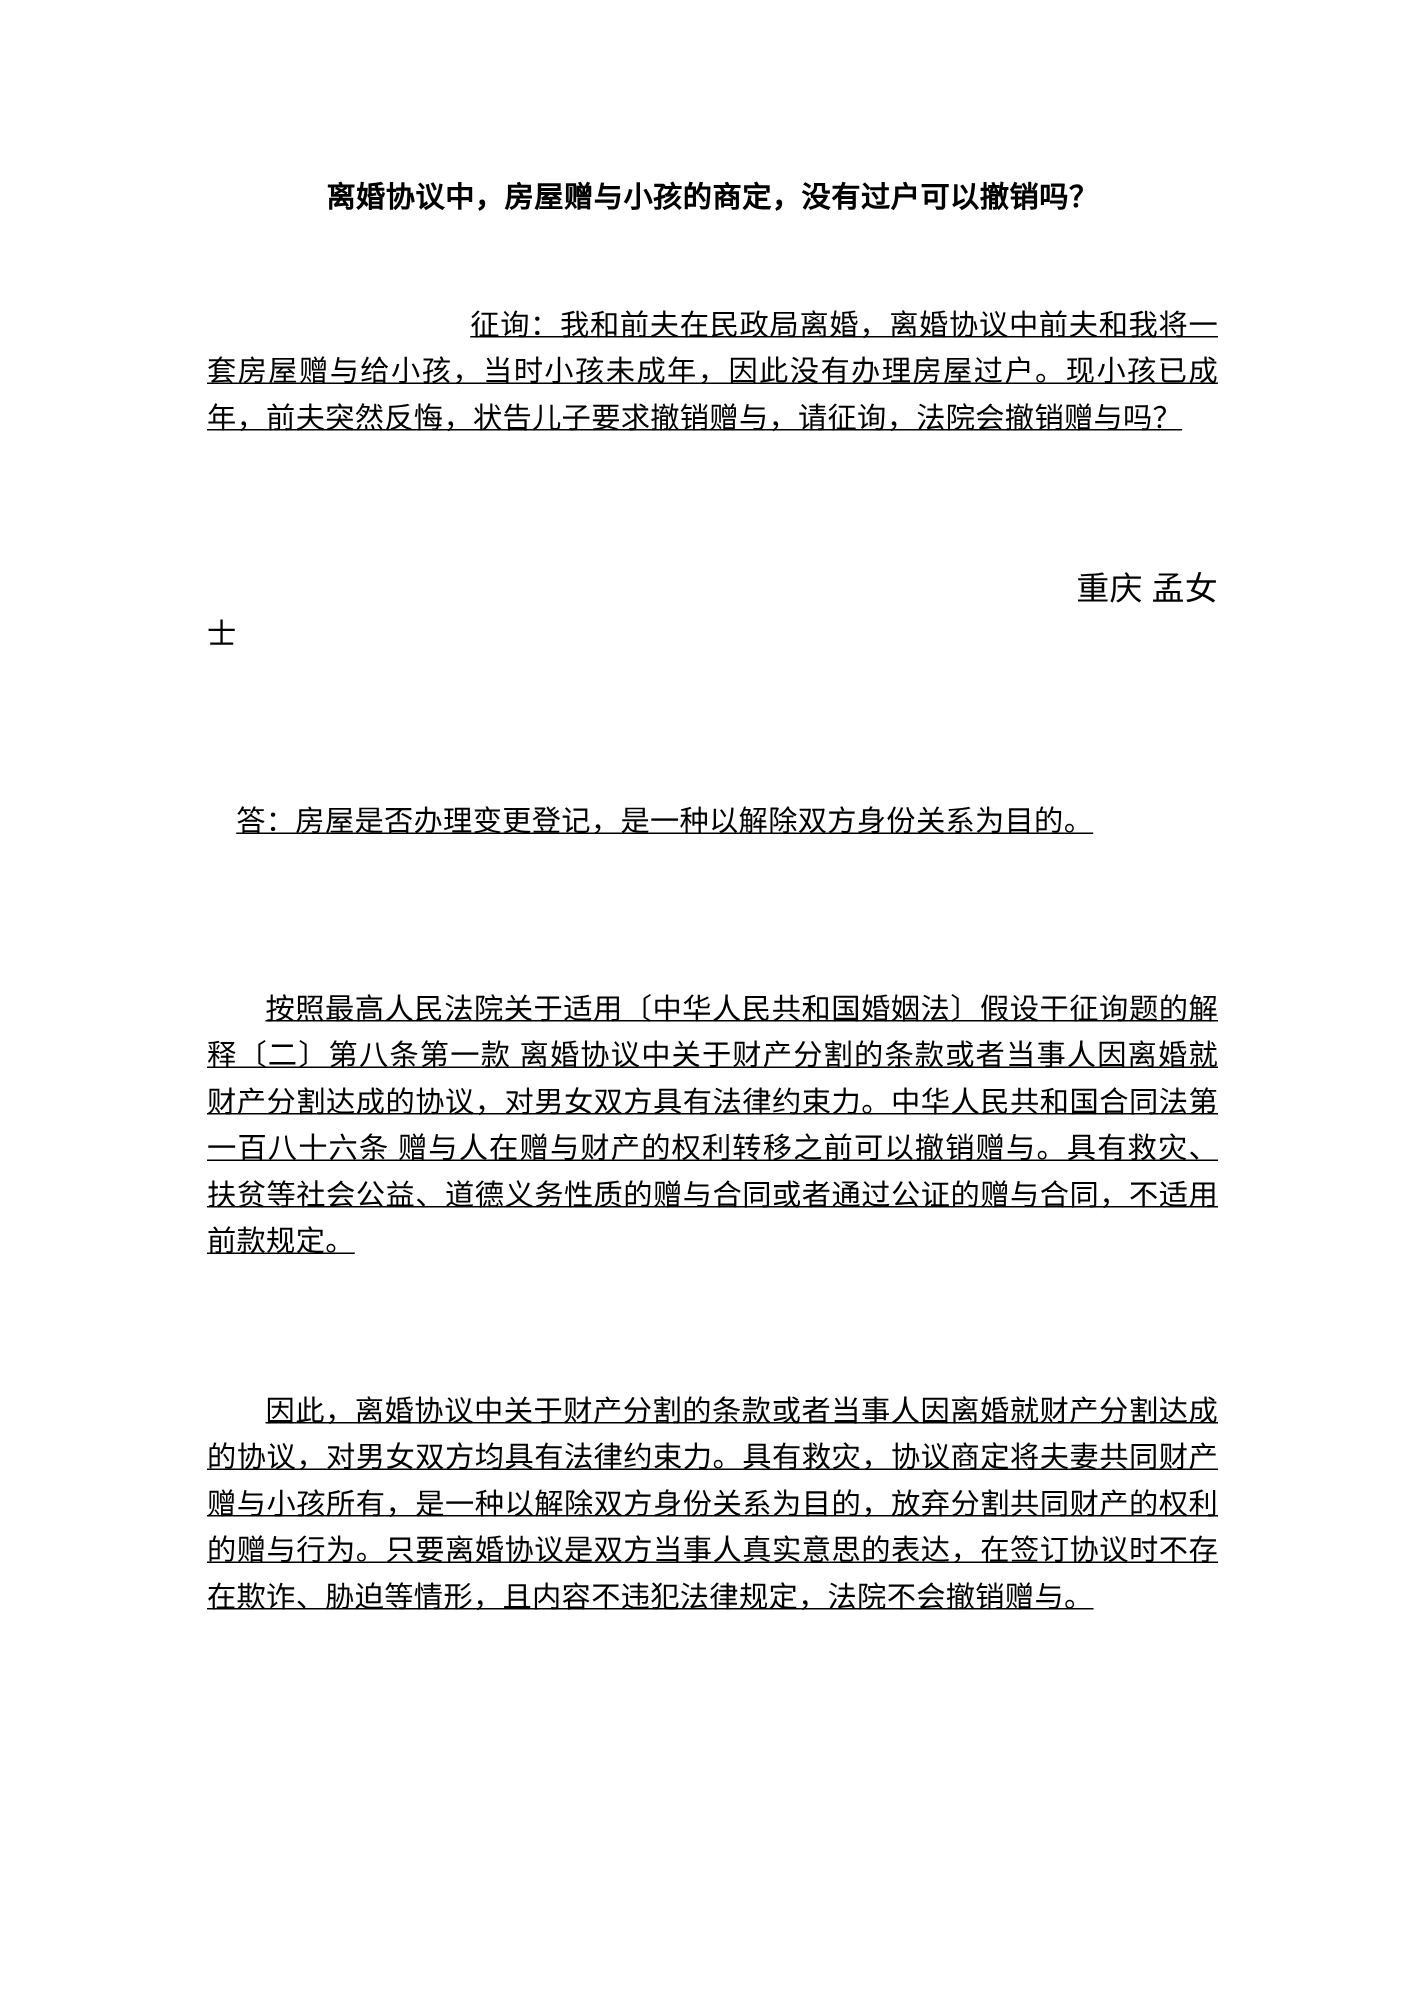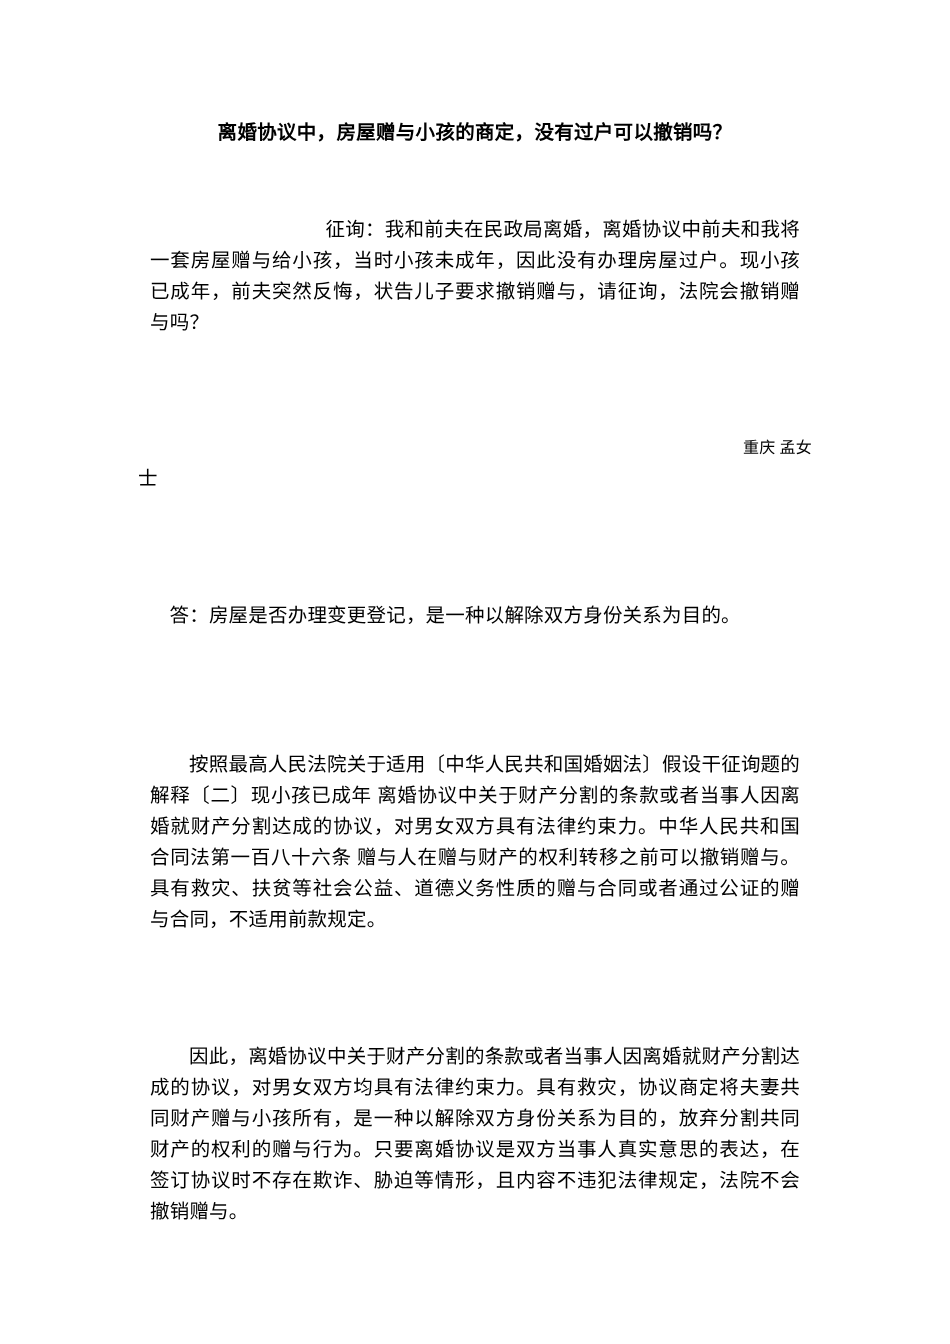--- a/index.html
+++ b/index.html
@@ -31,34 +31,35 @@
     letter-spacing: 0.3px;
   }
   .spacer-lg { height: 54px; }
   .spacer-md { height: 40px; }
   .spacer-sm { height: 28px; }
   .para {
     font-size: 19.5px;
     line-height: 31px;
     text-align: justify;
     text-justify: inter-ideograph;
-    margin: 12px;
+    margin: 0;
     letter-spacing: 0.2px;
+    text-decoration: underline;
   }
   .indent-question {
     text-indent: 9em;
   }
   .indent-2 {
     text-indent: 2em;
   }
   .indent-1 {
     text-indent: 1em;
   }
   .sign {
-    font-size: 16px;
+    font-size: 22px;
     line-height: 31px;
     text-align: right;
     margin: 0;
     letter-spacing: 0.2px;
   }
   .sign-wrap {
     position: relative;
   }
   .sign-overflow {
     font-size: 19.5px;
@@ -95,21 +96,21 @@
   </div>
 
   <div class="spacer-lg"></div>
   <div class="spacer-md"></div>
 
   <p class="para indent-1">答：房屋是否办理变更登记，是一种以解除双方身份关系为目的。</p>
 
   <div class="spacer-lg"></div>
   <div class="spacer-md"></div>
 
-  <p class="para indent-2">按照最高人民法院关于适用〔中华人民共和国婚姻法〕假设干征询题的解释〔二〕现小孩已成年 离婚协议中关于财产分割的条款或者当事人因离婚就财产分割达成的协议，对男女双方具有法律约束力。中华人民共和国合同法第一百八十六条 赠与人在赠与财产的权利转移之前可以撤销赠与。具有救灾、扶贫等社会公益、道德义务性质的赠与合同或者通过公证的赠与合同，不适用前款规定。</p>
+  <p class="para indent-2">按照最高人民法院关于适用〔中华人民共和国婚姻法〕假设干征询题的解释〔二〕第八条第一款 离婚协议中关于财产分割的条款或者当事人因离婚就财产分割达成的协议，对男女双方具有法律约束力。中华人民共和国合同法第一百八十六条 赠与人在赠与财产的权利转移之前可以撤销赠与。具有救灾、扶贫等社会公益、道德义务性质的赠与合同或者通过公证的赠与合同，不适用前款规定。</p>
 
   <div class="spacer-lg"></div>
   <div class="spacer-sm"></div>
 
   <p class="para indent-2">因此，离婚协议中关于财产分割的条款或者当事人因离婚就财产分割达成的协议，对男女双方均具有法律约束力。具有救灾，协议商定将夫妻共同财产赠与小孩所有，是一种以解除双方身份关系为目的，放弃分割共同财产的权利的赠与行为。只要离婚协议是双方当事人真实意思的表达，在签订协议时不存在欺诈、胁迫等情形，且内容不违犯法律规定，法院不会撤销赠与。</p>
 
   <div class="spacer-lg"></div>
   <div class="spacer-sm"></div>
 
 

